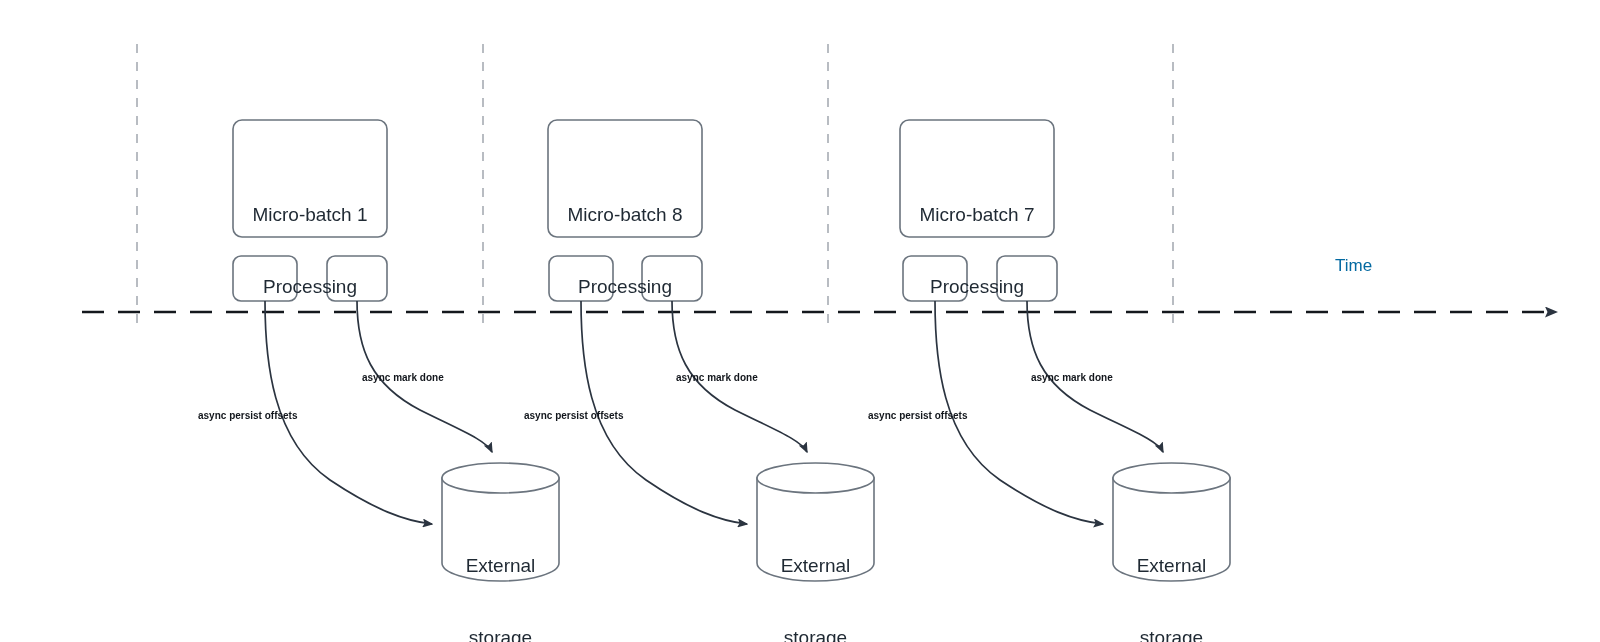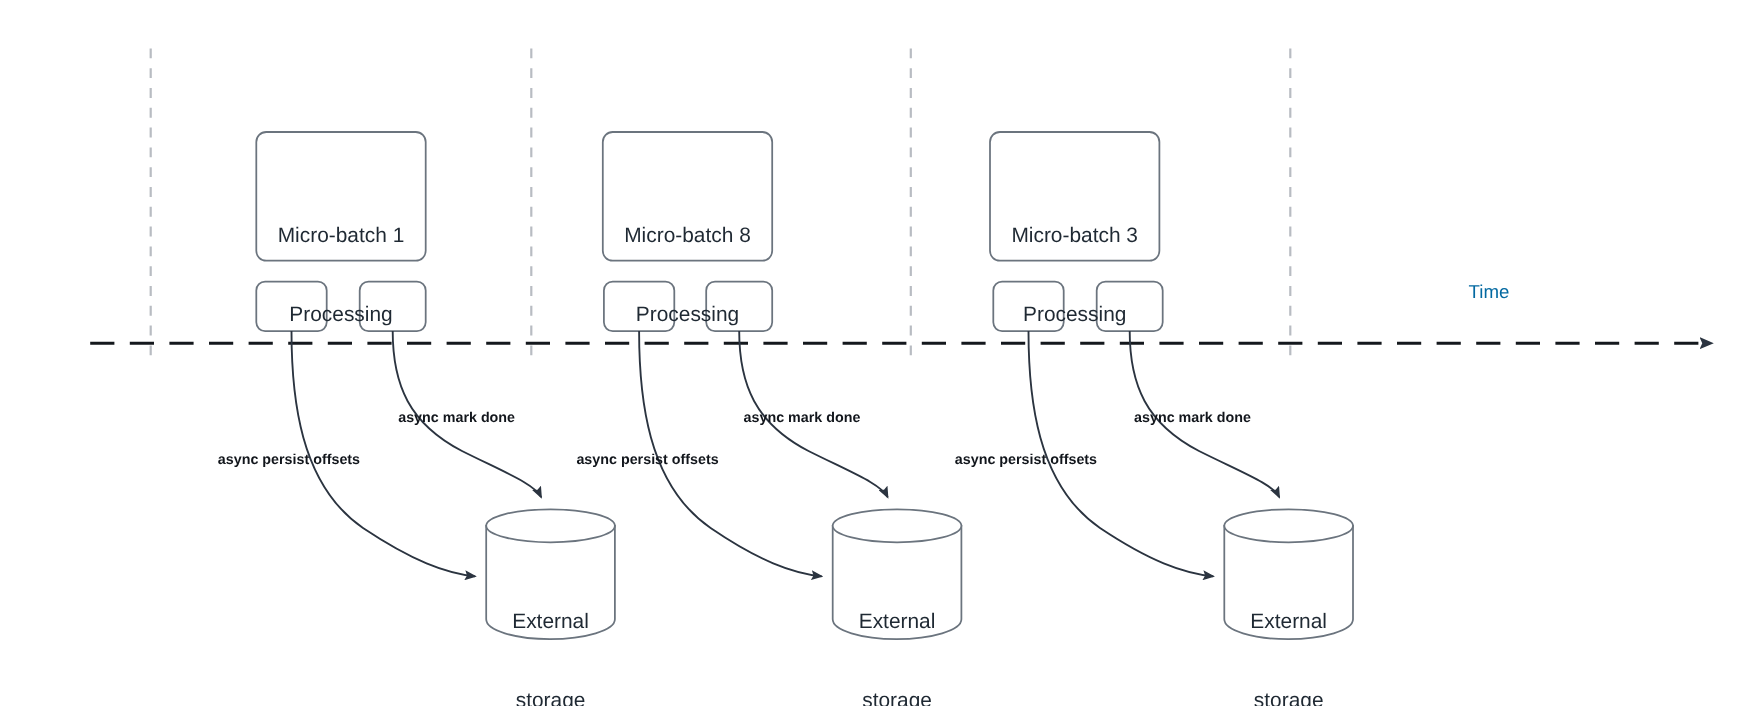--- a/index.html
+++ b/index.html
@@ -32,21 +32,21 @@
     color: #1f2933;
     font-size: 19px;
     line-height: 24px;
     font-family: "Liberation Sans", sans-serif;
     white-space: pre;
     pointer-events: none;
   }
   .edge-label {
     position: absolute;
     color: #12161c;
-    font-size: 13px;
+    font-size: 10px;
     font-weight: bold;
     font-family: "Liberation Sans", sans-serif;
     white-space: nowrap;
   }
   .axis-label {
     position: absolute;
     color: #0369a1;
     font-size: 17px;
     font-family: "Liberation Sans", sans-serif;
     white-space: nowrap;
@@ -139,21 +139,21 @@
     <div>Processing</div>
   </div>
   <div class="node-label" style="left:757px; top:506px; width:117px;">
     <div>External</div>
     <div>storage</div>
   </div>
   <div class="edge-label" style="left:524px; top:410px;">async persist offsets</div>
   <div class="edge-label" style="left:676px; top:372px;">async mark done</div>
 
   <div class="node-label" style="left:900px; top:155px; width:154px;">
-    <div>Micro-batch 3</div>
+    <div>Micro-batch 7</div>
     <div>Processing</div>
   </div>
   <div class="node-label" style="left:1113px; top:506px; width:117px;">
     <div>External</div>
     <div>storage</div>
   </div>
   <div class="edge-label" style="left:868px; top:410px;">async persist offsets</div>
   <div class="edge-label" style="left:1031px; top:372px;">async mark done</div>
 
   <div class="axis-label" style="left:1335px; top:256px;">Time</div>

